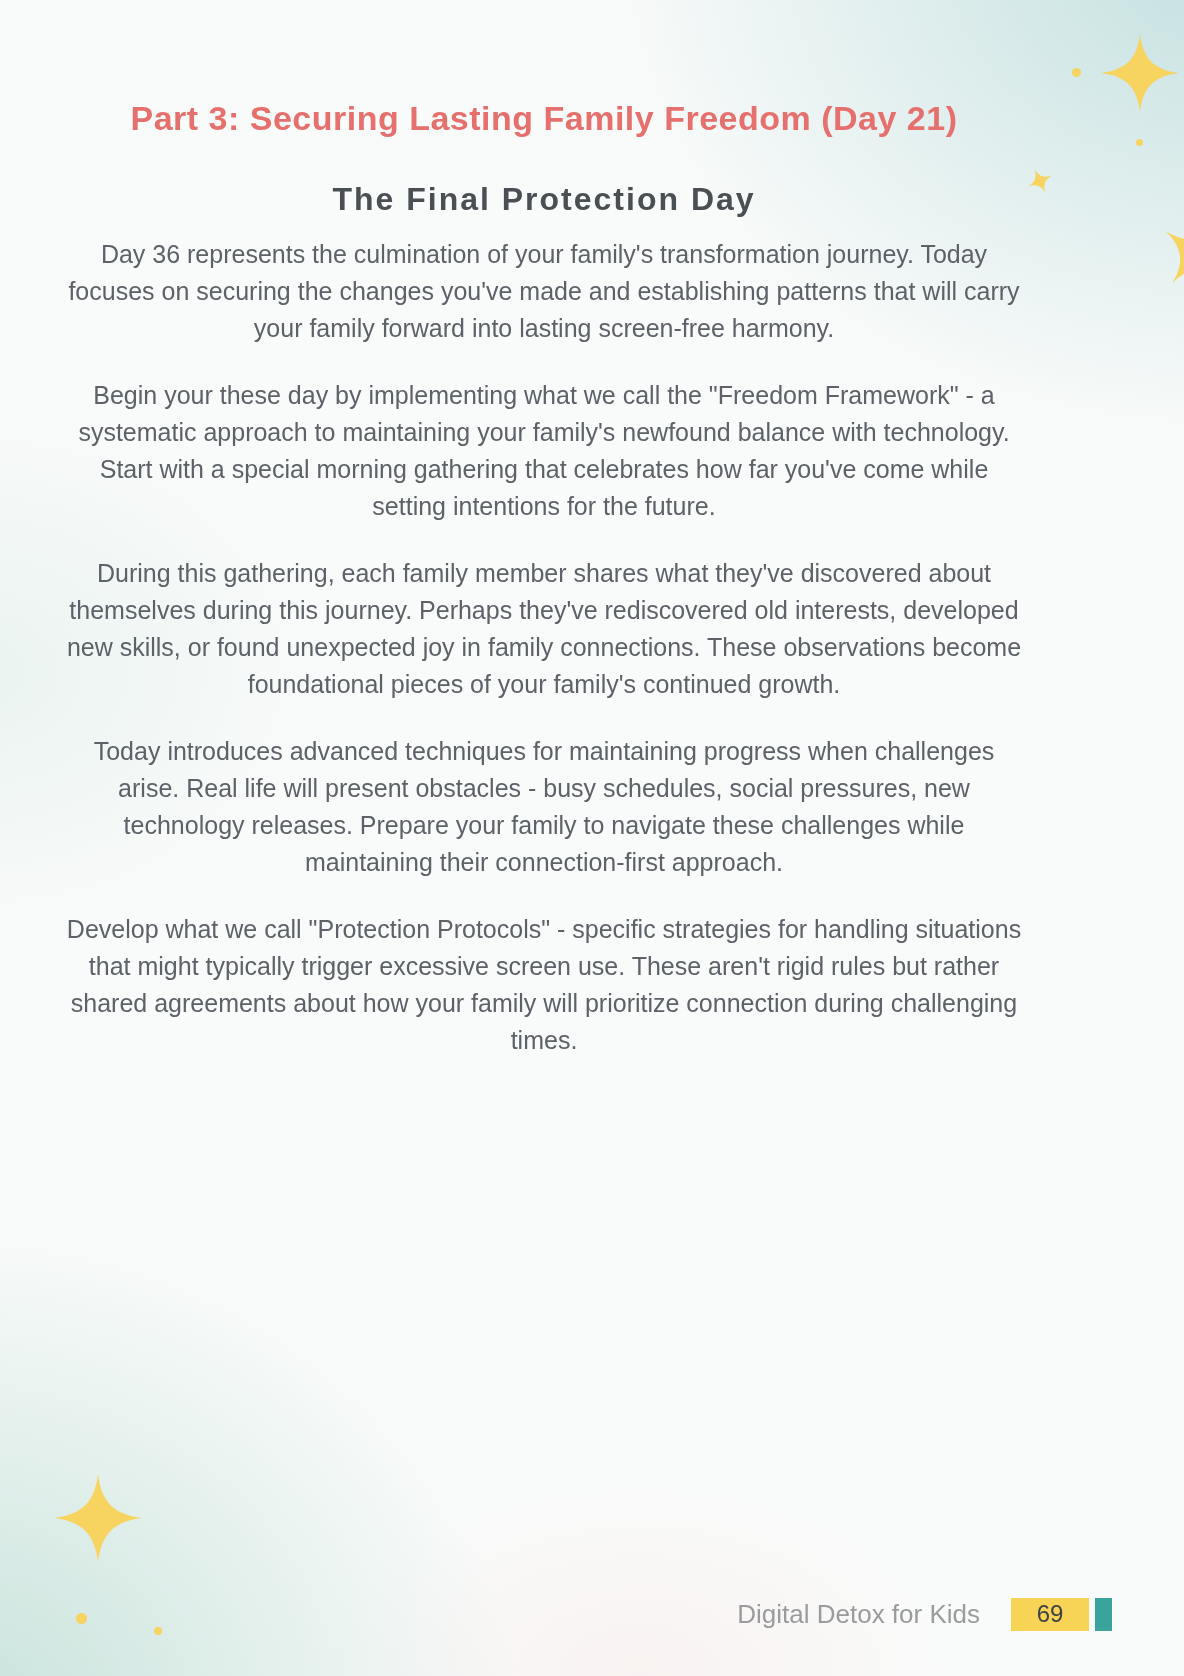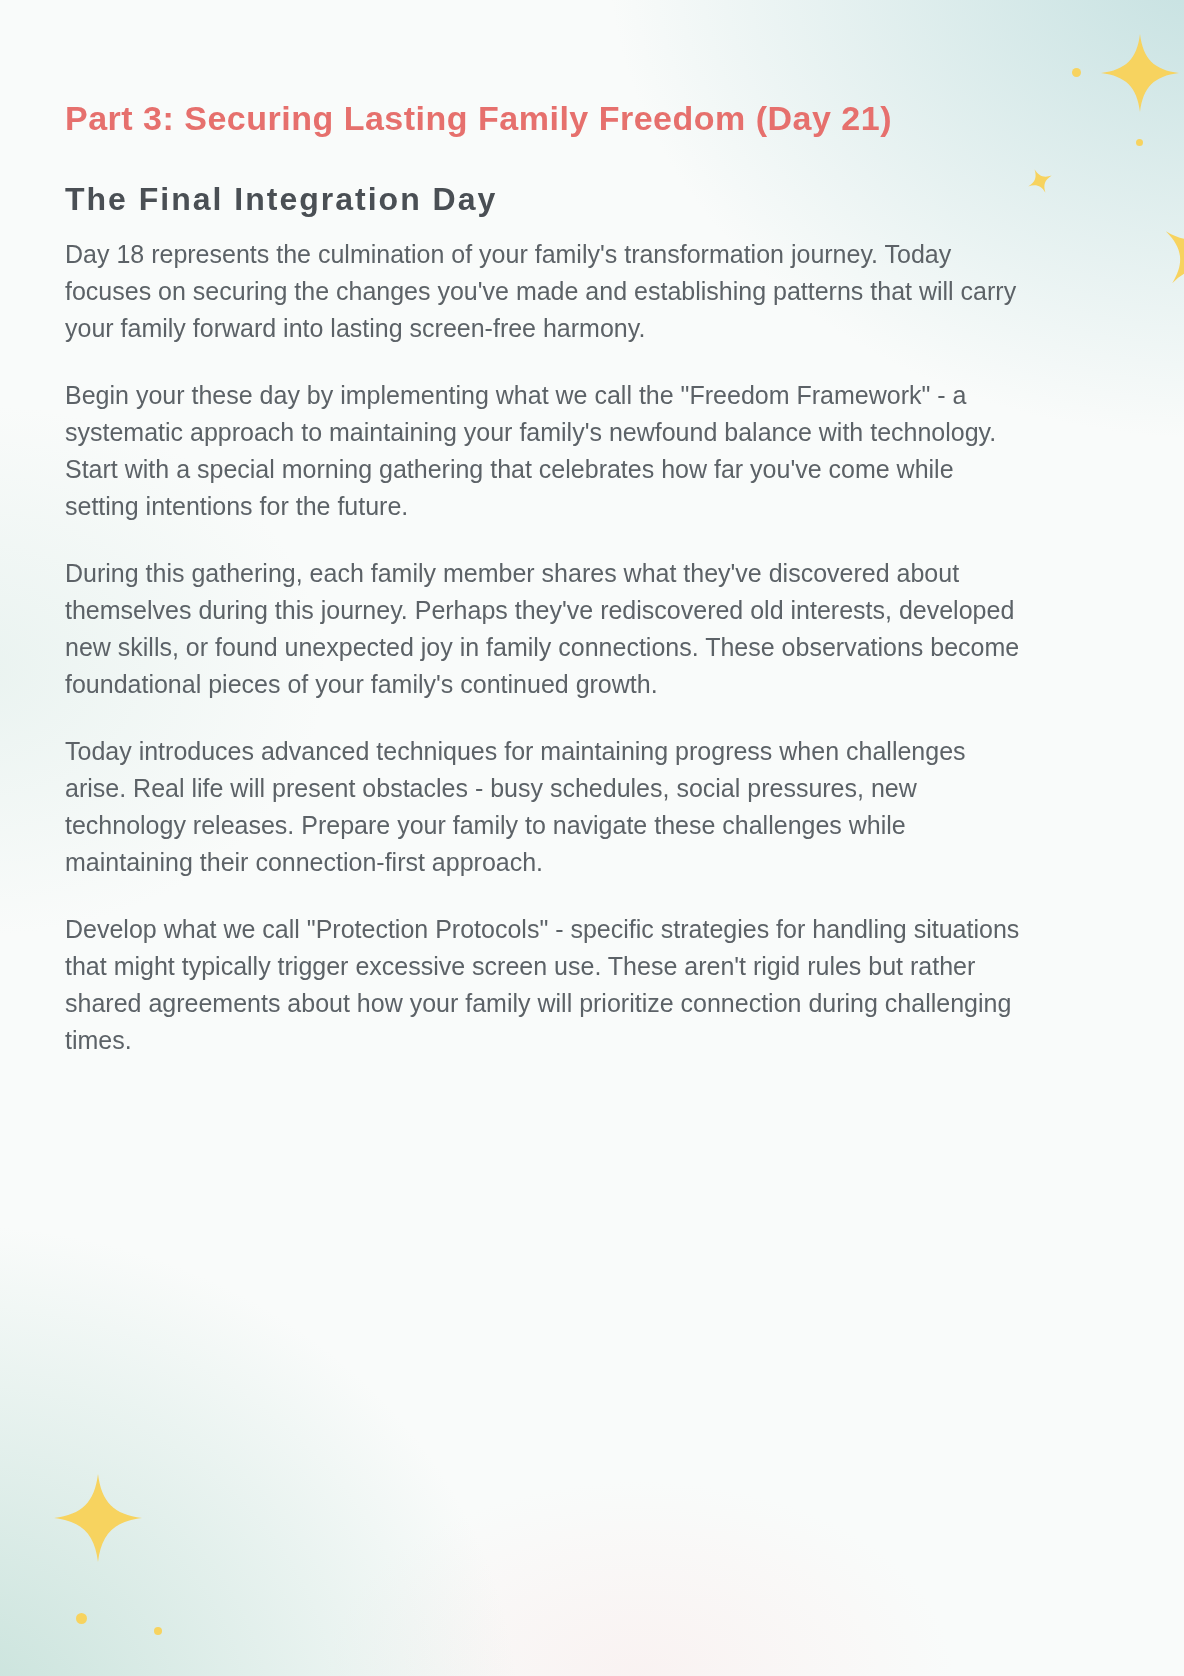--- a/index.html
+++ b/index.html
@@ -9,20 +9,21 @@
     width: 1184px;
     height: 1676px;
     overflow: hidden;
     font-family: "Liberation Sans", "DejaVu Sans", sans-serif;
     background:
       radial-gradient(900px 720px at 103% -3%, rgba(186,219,219,0.85), rgba(186,219,219,0) 68%),
       radial-gradient(860px 760px at -4% 103%, rgba(186,219,210,0.8), rgba(186,219,210,0) 66%),
       radial-gradient(420px 260px at 54% 100%, rgba(250,226,226,0.35), rgba(250,226,226,0) 75%),
       radial-gradient(500px 380px at -2% 40%, rgba(205,228,222,0.35), rgba(205,228,222,0) 70%),
       #f9fbfa;
+    text-align: center;
   }
   .content {
     position: absolute;
     left: 65px;
     top: 98px;
     width: 958px;
   }
   h1.part-title {
     font-size: 34px;
     font-weight: bold;
@@ -109,29 +110,34 @@
   </svg>
   <span class="dot dot-a"></span>
   <span class="dot dot-b"></span>
   <span class="dot dot-c"></span>
   <span class="dot dot-d"></span>
 
   <div class="content">
     <h1 class="part-title">Part 3: Securing Lasting Family Freedom (Day 21)</h1>
 
     <section>
-      <h2 class="section-heading">The Final Integration Day</h2>
-      <p class="body-paragraph">Day 18 represents the culmination of your family's transformation journey. Today focuses on securing the changes you've made and establishing patterns that will carry your family forward into lasting screen-free harmony.</p>
+      <h2 class="section-heading">The Final Protection Day</h2>
+      <p class="body-paragraph">Day 36 represents the culmination of your family's transformation journey. Today focuses on securing the changes you've made and establishing patterns that will carry your family forward into lasting screen-free harmony.</p>
     </section>
 
     <section>
       <p class="body-paragraph">Begin your these day by implementing what we call the "Freedom Framework" - a systematic approach to maintaining your family's newfound balance with technology. Start with a special morning gathering that celebrates how far you've come while setting intentions for the future.</p>
       <p class="body-paragraph">During this gathering, each family member shares what they've discovered about themselves during this journey. Perhaps they've rediscovered old interests, developed new skills, or found unexpected joy in family connections. These observations become foundational pieces of your family's continued growth.</p>
     </section>
 
     <section>
       <p class="body-paragraph">Today introduces advanced techniques for maintaining progress when challenges arise. Real life will present obstacles - busy schedules, social pressures, new technology releases. Prepare your family to navigate these challenges while maintaining their connection-first approach.</p>
       <p class="body-paragraph">Develop what we call "Protection Protocols" - specific strategies for handling situations that might typically trigger excessive screen use. These aren't rigid rules but rather shared agreements about how your family will prioritize connection during challenging times.</p>
     </section>
   </div>
 
+  <div class="footer">
+    <span class="book-title">Digital Detox for Kids</span>
+    <span class="page-badge">69</span>
+    <span class="accent-bar"></span>
+  </div>
 
 </div>
 
 </body></html>

